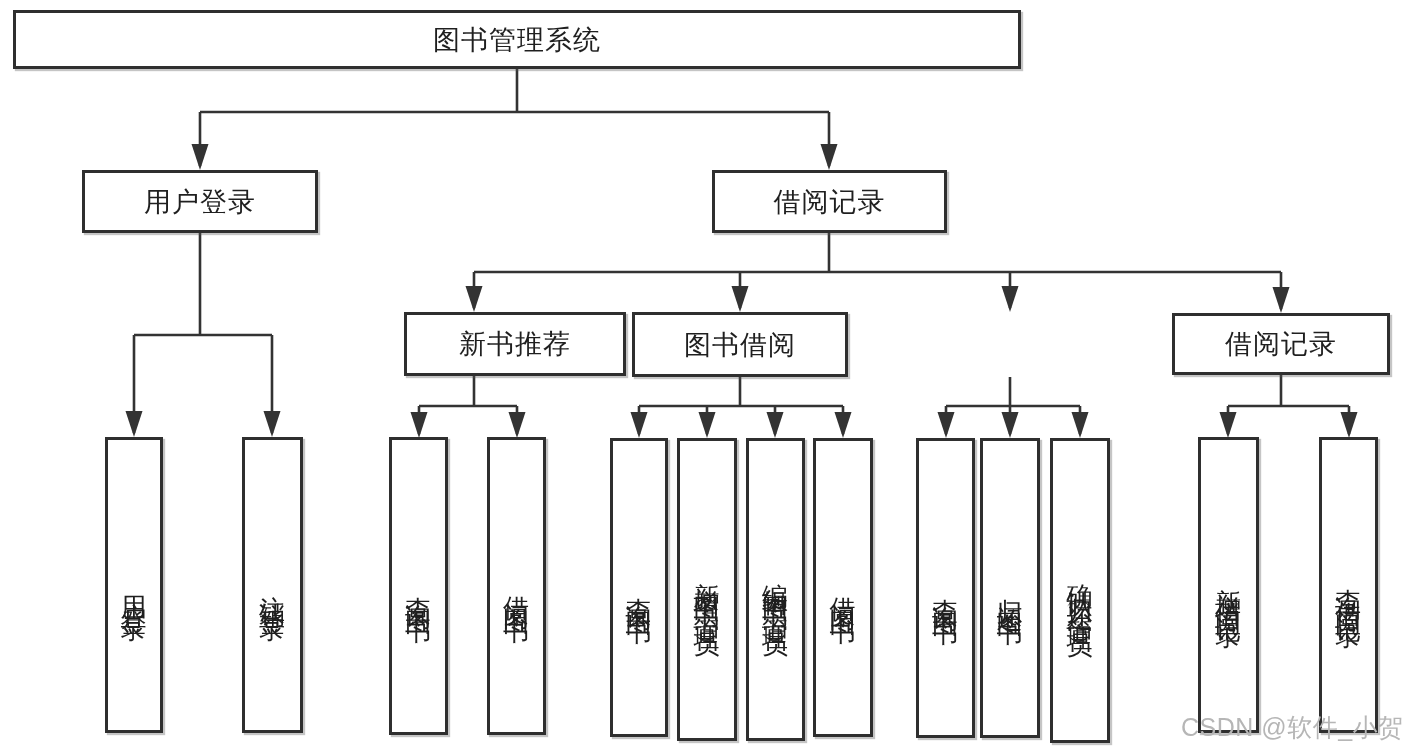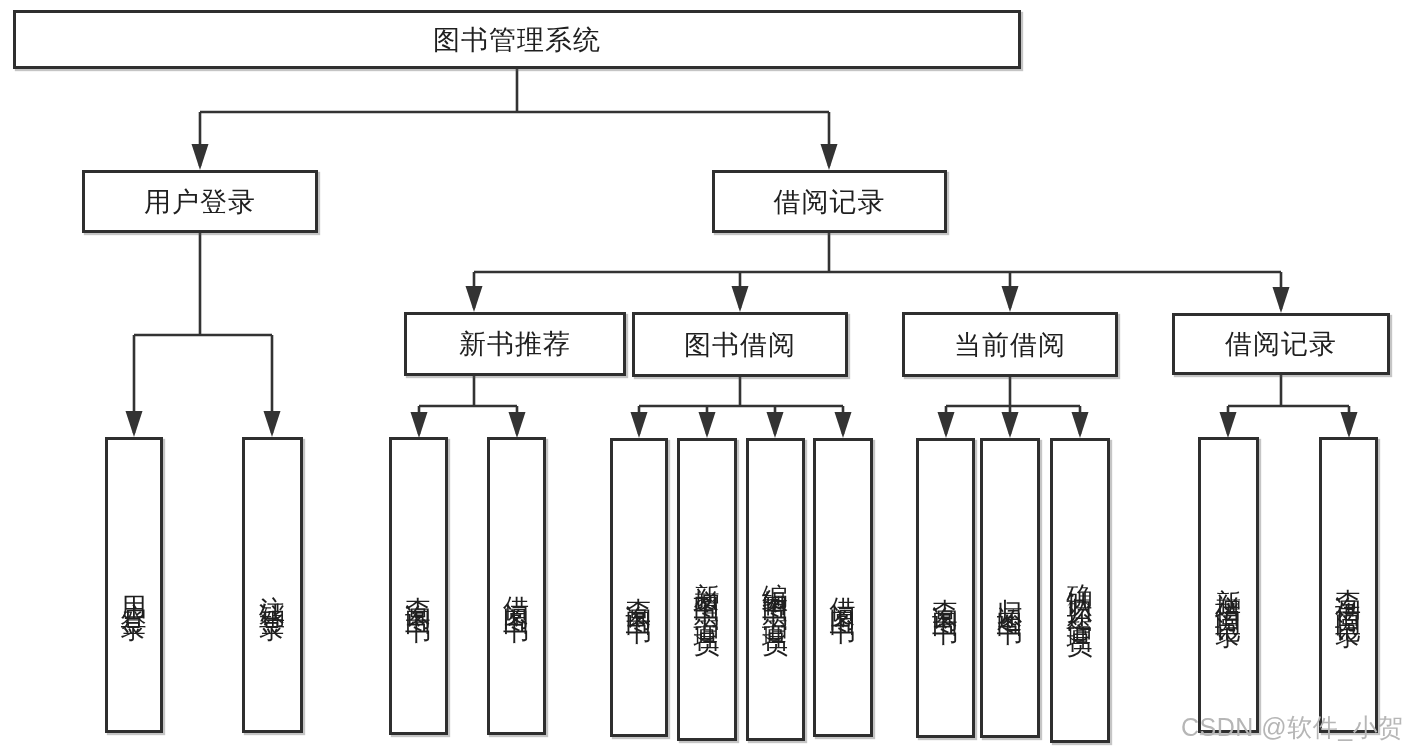--- a/index.html
+++ b/index.html
@@ -97,23 +97,20 @@
   <div class="hbox" style="left:712px; top:170px; width:235px; height:63px;">
     <span>借阅记录</span>
   </div>
 
   <div class="hbox" style="left:363px; top:312px; width:222px; height:64px;margin-left:41px;">
     <span>新书推荐</span>
   </div>
   <div class="hbox" style="left:632px; top:312px; width:216px; height:65px;">
     <span>图书借阅</span>
   </div>
-  <div class="hbox" style="left:902px; top:312px; width:216px; height:65px;">
-    <span>当前借阅</span>
-  </div>
   <div class="hbox" style="left:1172px; top:313px; width:218px; height:62px;font-family:Liberation Serif, serif;">
     <span>借阅记录</span>
   </div>
 
   <div class="vbox" style="left:105px; top:437px; width:58px; height:296px;">
     <span class="vtext">用户登录</span>
   </div>
   <div class="vbox" style="left:242px; top:437px; width:61px; height:296px;">
     <span class="vtext">注销登录</span>
   </div>

